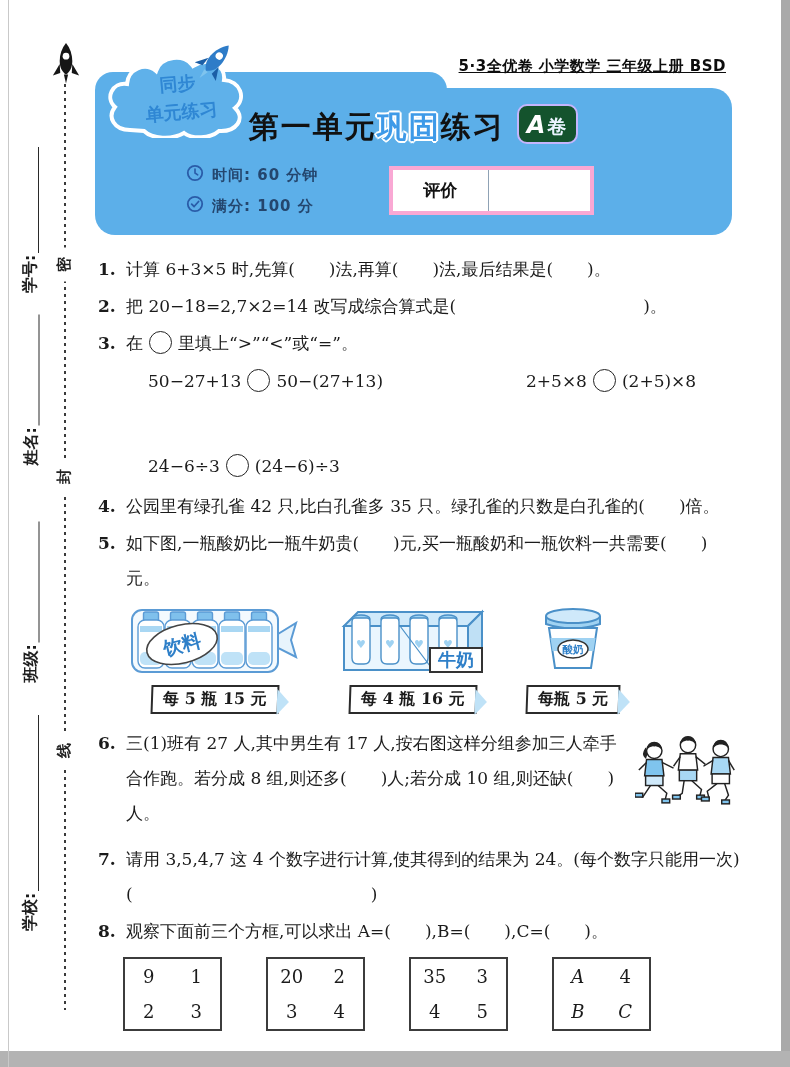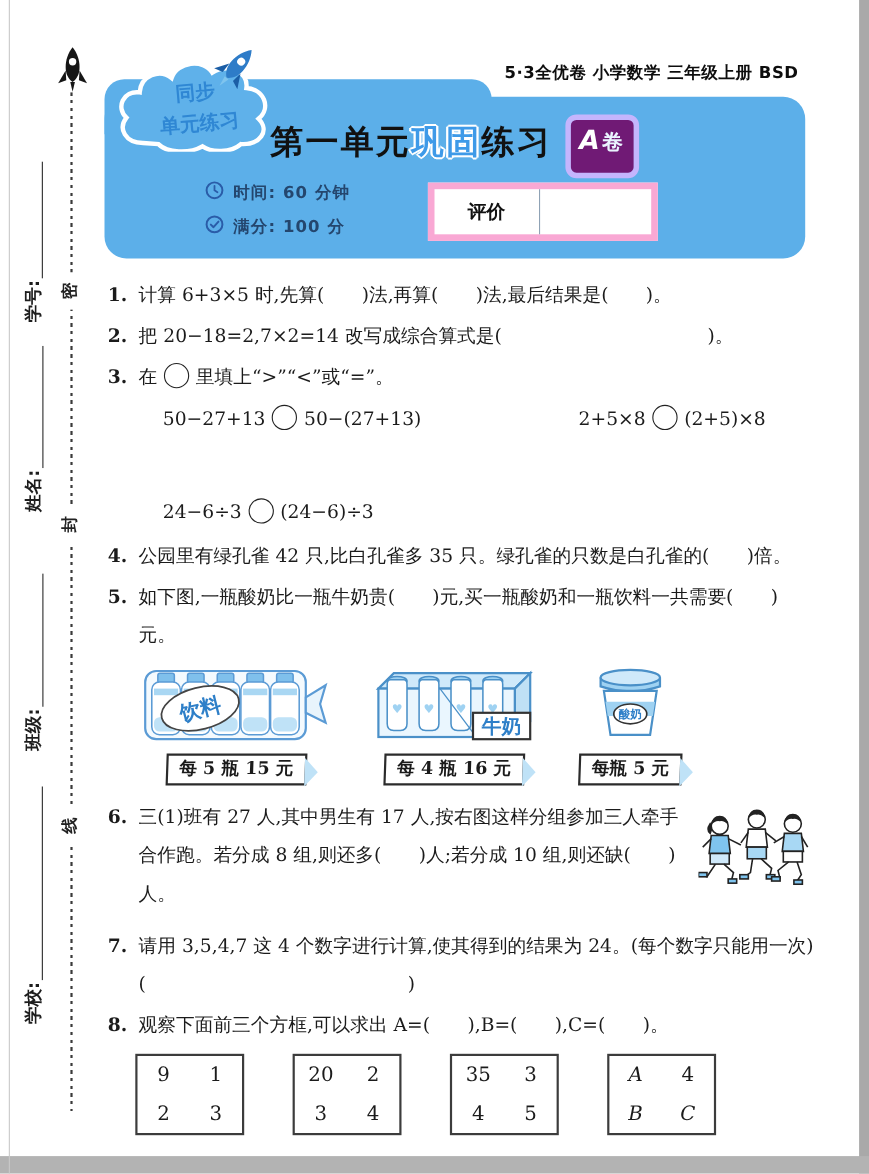--- a/index.html
+++ b/index.html
@@ -15,38 +15,38 @@
     background-image:repeating-linear-gradient(#3a3a3a 0 3px,transparent 3px 7px);}
   .seal-char{position:absolute;left:47px;width:34px;text-align:center;font-size:15px;font-weight:bold;
     background:#fff;transform:rotate(-90deg);padding:1px 0;color:#222;}
   .mfield{position:absolute;height:28px;display:flex;align-items:center;transform:rotate(-90deg);
     font-weight:bold;font-size:16px;white-space:nowrap;color:#1d1d1d;font-family:"DejaVu Sans",sans-serif;}
   .mfield .blank{display:inline-block;border-bottom:1.6px solid #2a2a2a;height:16px;margin-left:2px;}
   .rocket-black{position:absolute;left:50px;top:42px;}
 
   
   .series-line{position:absolute;left:400px;top:57px;width:326px;text-align:right;
-    font-family:"DejaVu Sans",sans-serif;font-weight:bold;font-size:15px;color:#0d0d0d;letter-spacing:.5px;}
+    font-family:"DejaVu Sans",sans-serif;font-weight:bold;font-size:15px;color:#0d0d0d;letter-spacing:.5px;text-decoration:underline;}
   .hdr-tab{position:absolute;left:95px;top:72px;width:352px;height:50px;background:#5cafe9;border-radius:18px 18px 0 0;}
   .hdr-card{position:absolute;left:95px;top:88px;width:637px;height:147px;background:#5cafe9;border-radius:20px;}
   .cloud-logo{position:absolute;left:100px;top:38px;}
   .cloud-rocket{position:absolute;left:196px;top:38px;transform:rotate(42deg);}
   .title-row{position:absolute;left:95px;top:104px;width:637px;text-align:center;white-space:nowrap;
     font-family:"DejaVu Sans",sans-serif;font-weight:900;font-size:30px;letter-spacing:2px;color:#111;}
   .title-accent{color:#3e9ae8;text-shadow:-2px 0 0 #fff,2px 0 0 #fff,0 -2px 0 #fff,0 2px 0 #fff,
     -1px -1px 0 #fff,1px 1px 0 #fff,-1px 1px 0 #fff,1px -1px 0 #fff;margin-top:12px;}
-  .title-badge{display:inline-block;margin-left:12px;background:#701a75;border:5px solid #c4b5fd;border-radius:10px;
-    padding:0 8px 15px 8px;vertical-align:4px;line-height:1.1;}
+  .title-badge{display:inline-block;margin-left:12px;background:#14532d;border:2px solid #c4b5fd;border-radius:10px;
+    padding:0 8px 3px 8px;vertical-align:4px;line-height:1.1;}
   .badge-letter{color:#fff;font-style:italic;font-weight:900;font-size:24px;}
   .badge-suffix{color:#eaf4ff;font-weight:bold;font-size:19px;}
   .info-col{position:absolute;left:186px;top:164px;display:flex;flex-direction:column;gap:9px;}
   .info-row{display:flex;align-items:center;gap:8px;font-family:"DejaVu Sans",sans-serif;
     font-weight:bold;font-size:15px;color:#24466e;letter-spacing:1px;}
   .eval-box{position:absolute;left:389px;top:166px;width:197px;height:41px;background:#fff;
-    border:6px solid #f9a8d4;display:flex;}
+    border:4px solid #f9a8d4;display:flex;}
   .eval-cell-label{width:48%;border-right:1px solid #8fa2b5;display:flex;align-items:center;justify-content:center;
     font-weight:bold;font-size:17px;color:#111;}
   .eval-cell-empty{flex:1;}
 
   
   .content{position:absolute;left:96px;top:252px;width:645px;}
   .sec-heading{font-family:"DejaVu Sans",sans-serif;font-weight:900;font-size:19px;color:#0e0e0e;margin-bottom:10px;}
   .q{position:relative;padding-left:30px;font-size:17px;line-height:35px;margin-bottom:2px;}
   .q .no{position:absolute;left:2px;top:0;font-weight:bold;}
   .circle{display:inline-block;width:21px;height:21px;border:1.6px solid #222;border-radius:50%;

